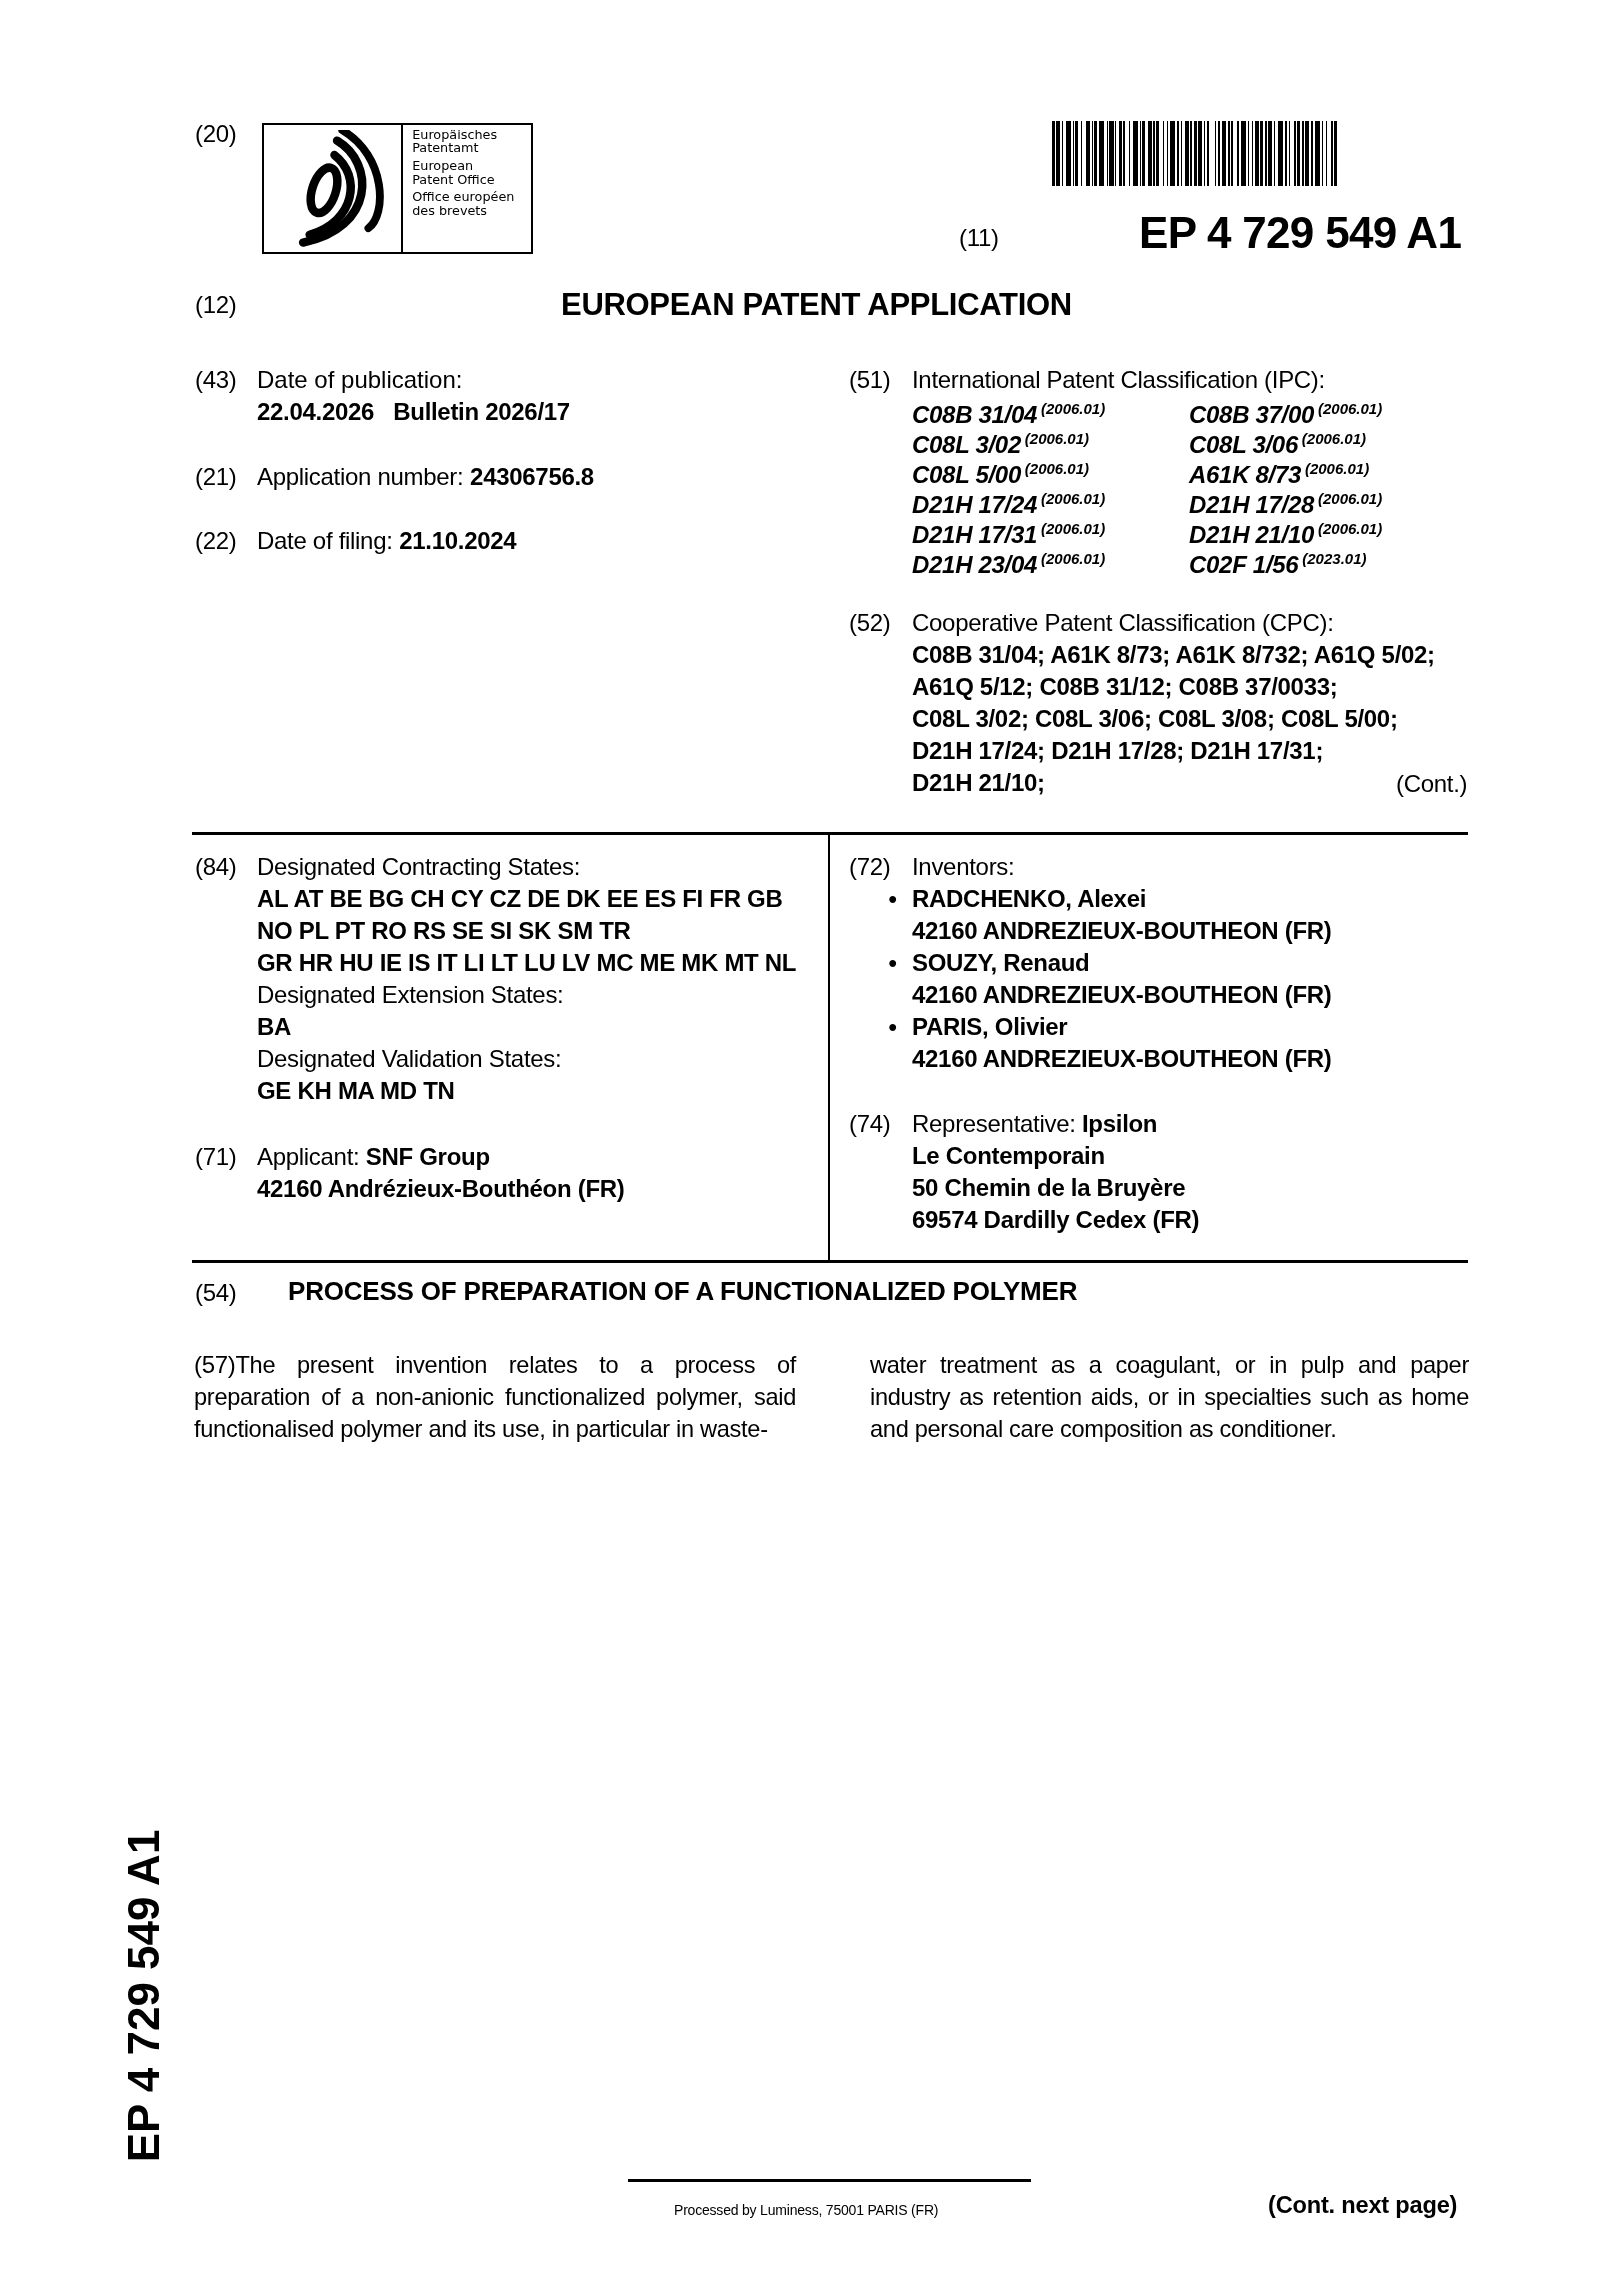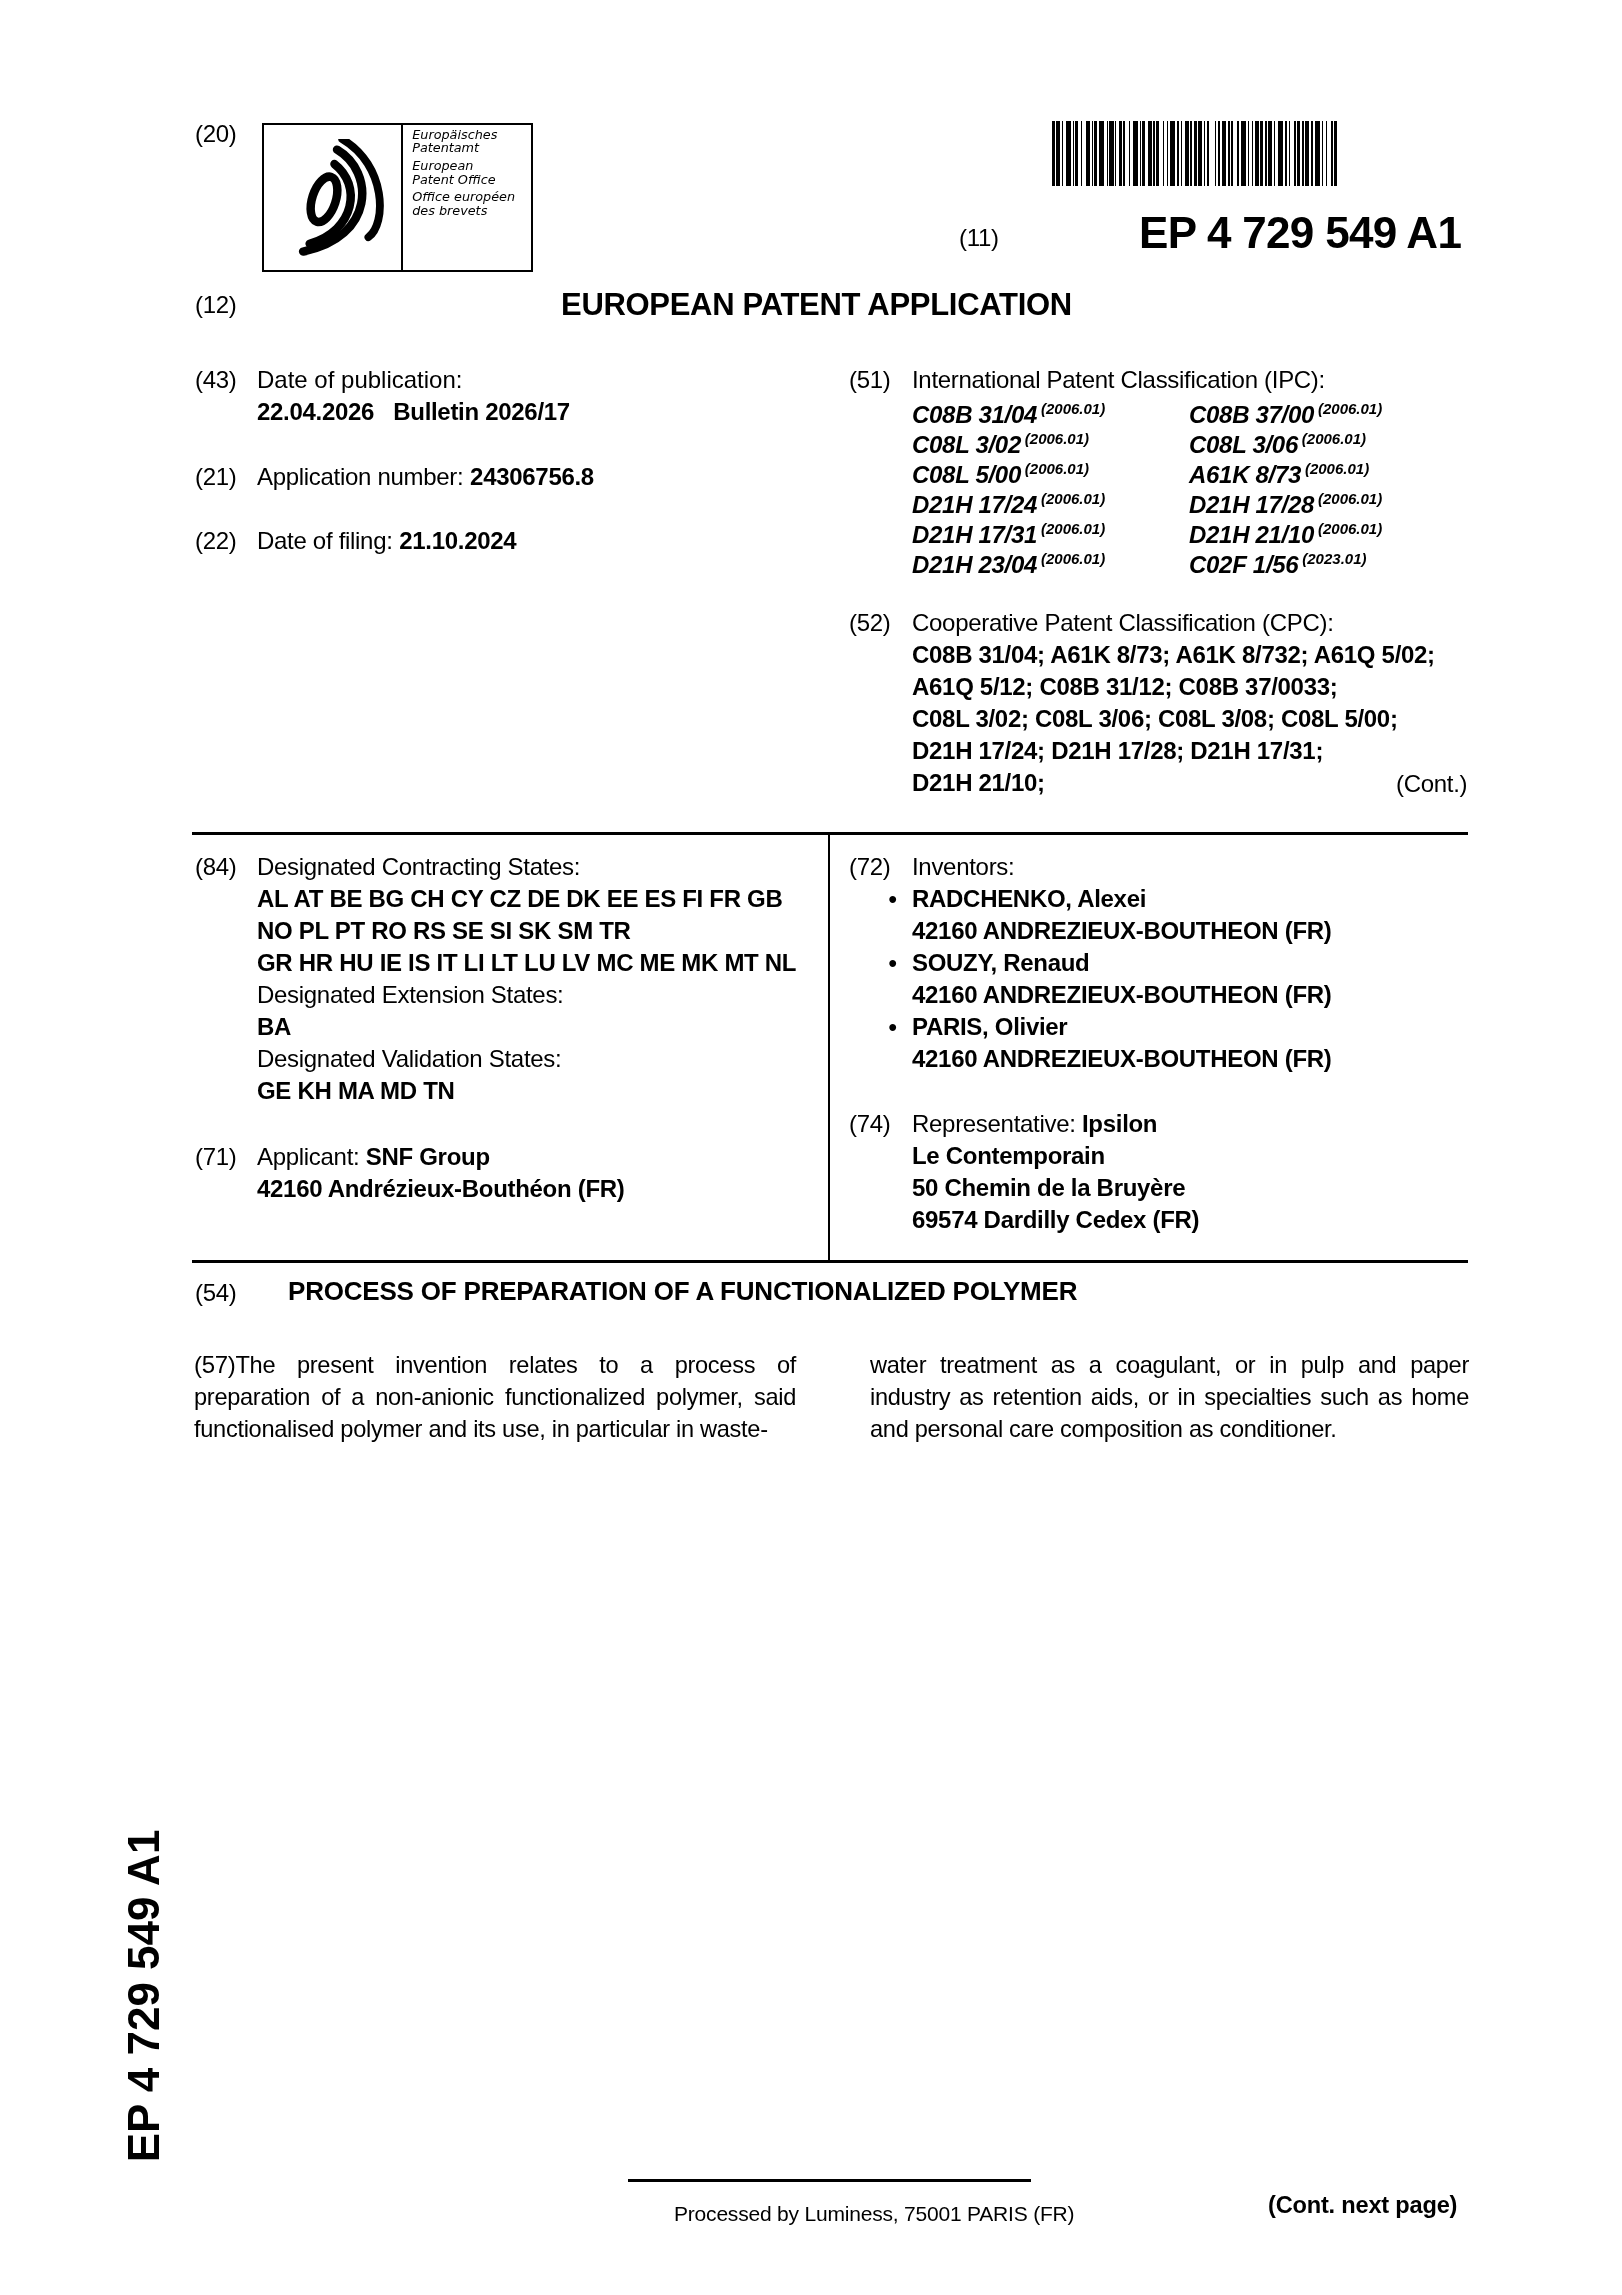--- a/index.html
+++ b/index.html
@@ -5,21 +5,21 @@
   html, body { margin:0; padding:0; background:#ffffff; }
   body { width:1623px; height:2295px; position:relative; overflow:hidden;
          font-family:"Liberation Sans", "DejaVu Sans", sans-serif; color:#000; }
   .abs { position:absolute; }
   .inid { font-size:24px; font-weight:normal; letter-spacing:-0.3px; }
   .lbl { font-size:24px; font-weight:normal; letter-spacing:-0.3px; }
   .val { font-size:24px; font-weight:bold; letter-spacing:-0.3px; }
   .line { font-size:24px; line-height:32px; white-space:nowrap; }
 
   
-  #logo-box { left:262px; top:123px; width:271px; height:149px; border:2.6px solid #000; box-sizing:border-box; display:flex;font-style:italic; }
+  #logo-box { left:262px; top:123px; width:271px; height:131px; border:2.6px solid #000; box-sizing:border-box; display:flex; }
   #logo-mark { width:137px; border-right:2.6px solid #000; display:flex; align-items:center; justify-content:center; }
   #logo-text { flex:1; padding:2.6px 0 0 9.2px; font-family:"DejaVu Sans", sans-serif; font-size:12.8px; line-height:13.7px; letter-spacing:0px; }
   #logo-text .grp { margin-bottom:3.9px; }
 
   
   #barcode { left:1052px; top:121px; width:416px; height:65px; display:flex; align-items:stretch; }
   #barcode span { display:block; background:#000; height:100%; }
 
   #pubno { left:1139px; top:208px; font-size:44px; font-weight:bold; letter-spacing:-0.7px; }
   #inid11 { left:959px; top:224px; }
@@ -34,21 +34,21 @@
 
   .bullet { display:inline-block; width:27.5px; margin-left:-27.5px; text-align:left; padding-left:3.9px; box-sizing:border-box; }
 
   #title54 { left:288px; top:1276px; font-size:26px; font-weight:bold; letter-spacing:-0.2px; }
   .abstract { font-size:23.6px; line-height:32px; text-align:justify; text-align-last:left; letter-spacing:-0.3px; }
 
   #side-pubno { left:98px; top:1832px; width:92px; height:327px; }
   #side-pubno span { position:absolute; left:50%; top:50%; transform:translate(-50%,-50%) rotate(-90deg); font-size:44px; font-weight:bold; white-space:nowrap; letter-spacing:0px; }
 
   #footer-line { left:628px; top:2179px; width:403px; height:2.6px; background:#000; }
-  #footer-proc { left:674px; top:2202px; font-size:21px; letter-spacing:-0.2px; }
+  #footer-proc { left:674px; top:2202px; font-size:14px; letter-spacing:-0.2px; }
   #footer-cont { left:1268px; top:2192px; font-size:23.6px; font-weight:bold; letter-spacing:-0.2px; }
 </style>
 </head>
 <body>
 
 <div class="abs inid" style="left:195px; top:120px;">(20)</div>
 
 <div id="logo-box" class="abs">
   <div id="logo-mark">
     <svg width="111" height="118" viewBox="0 0 170 180">

